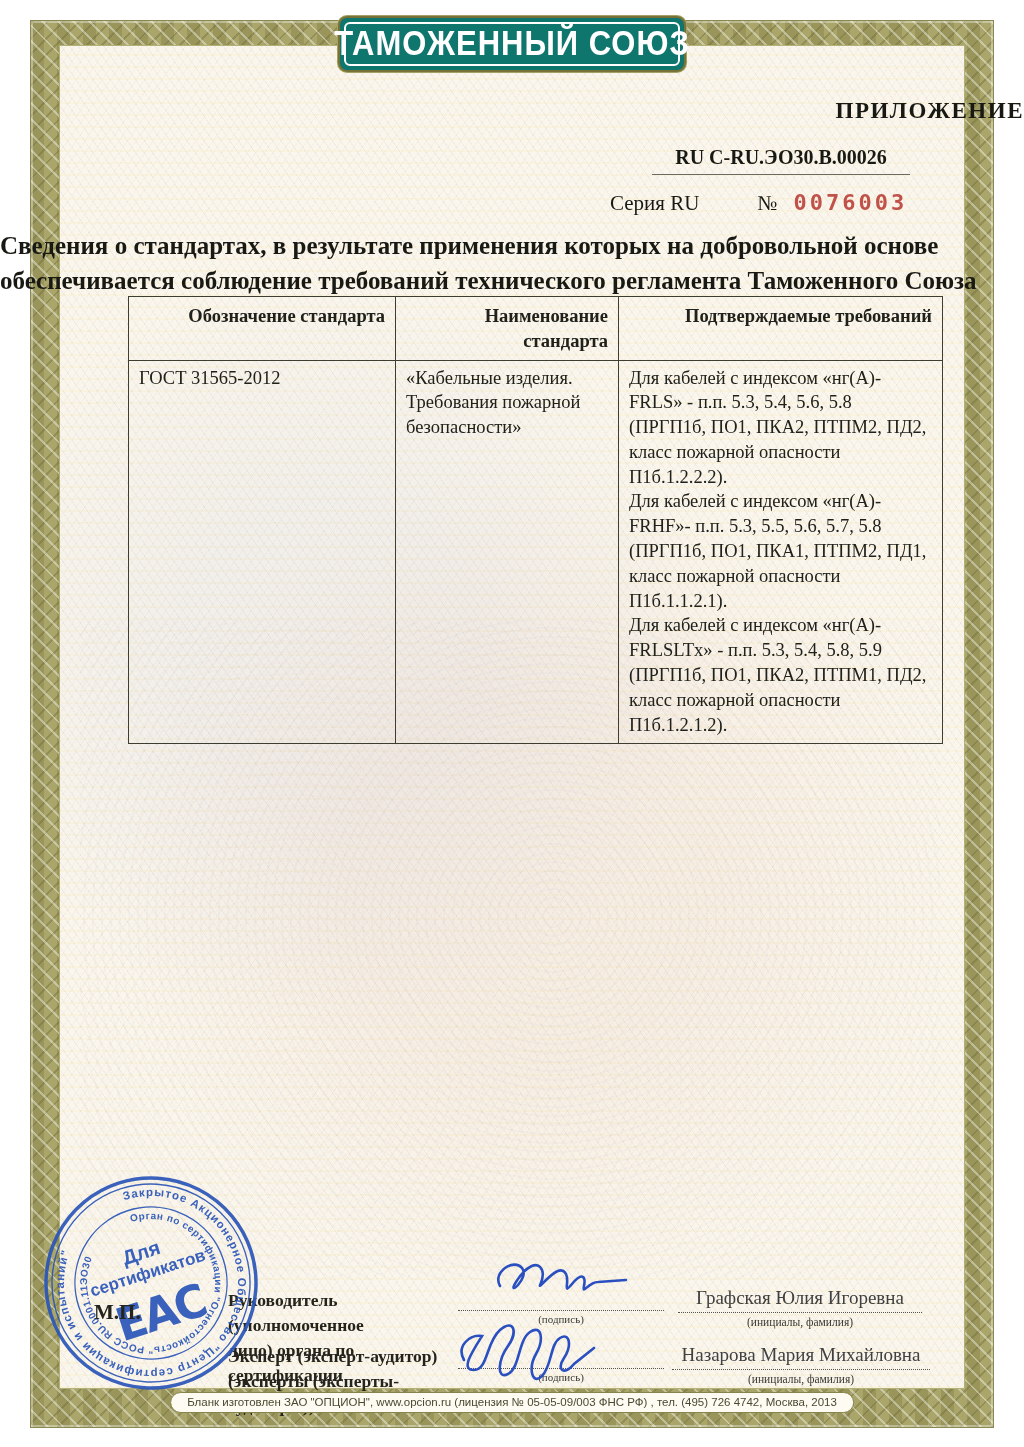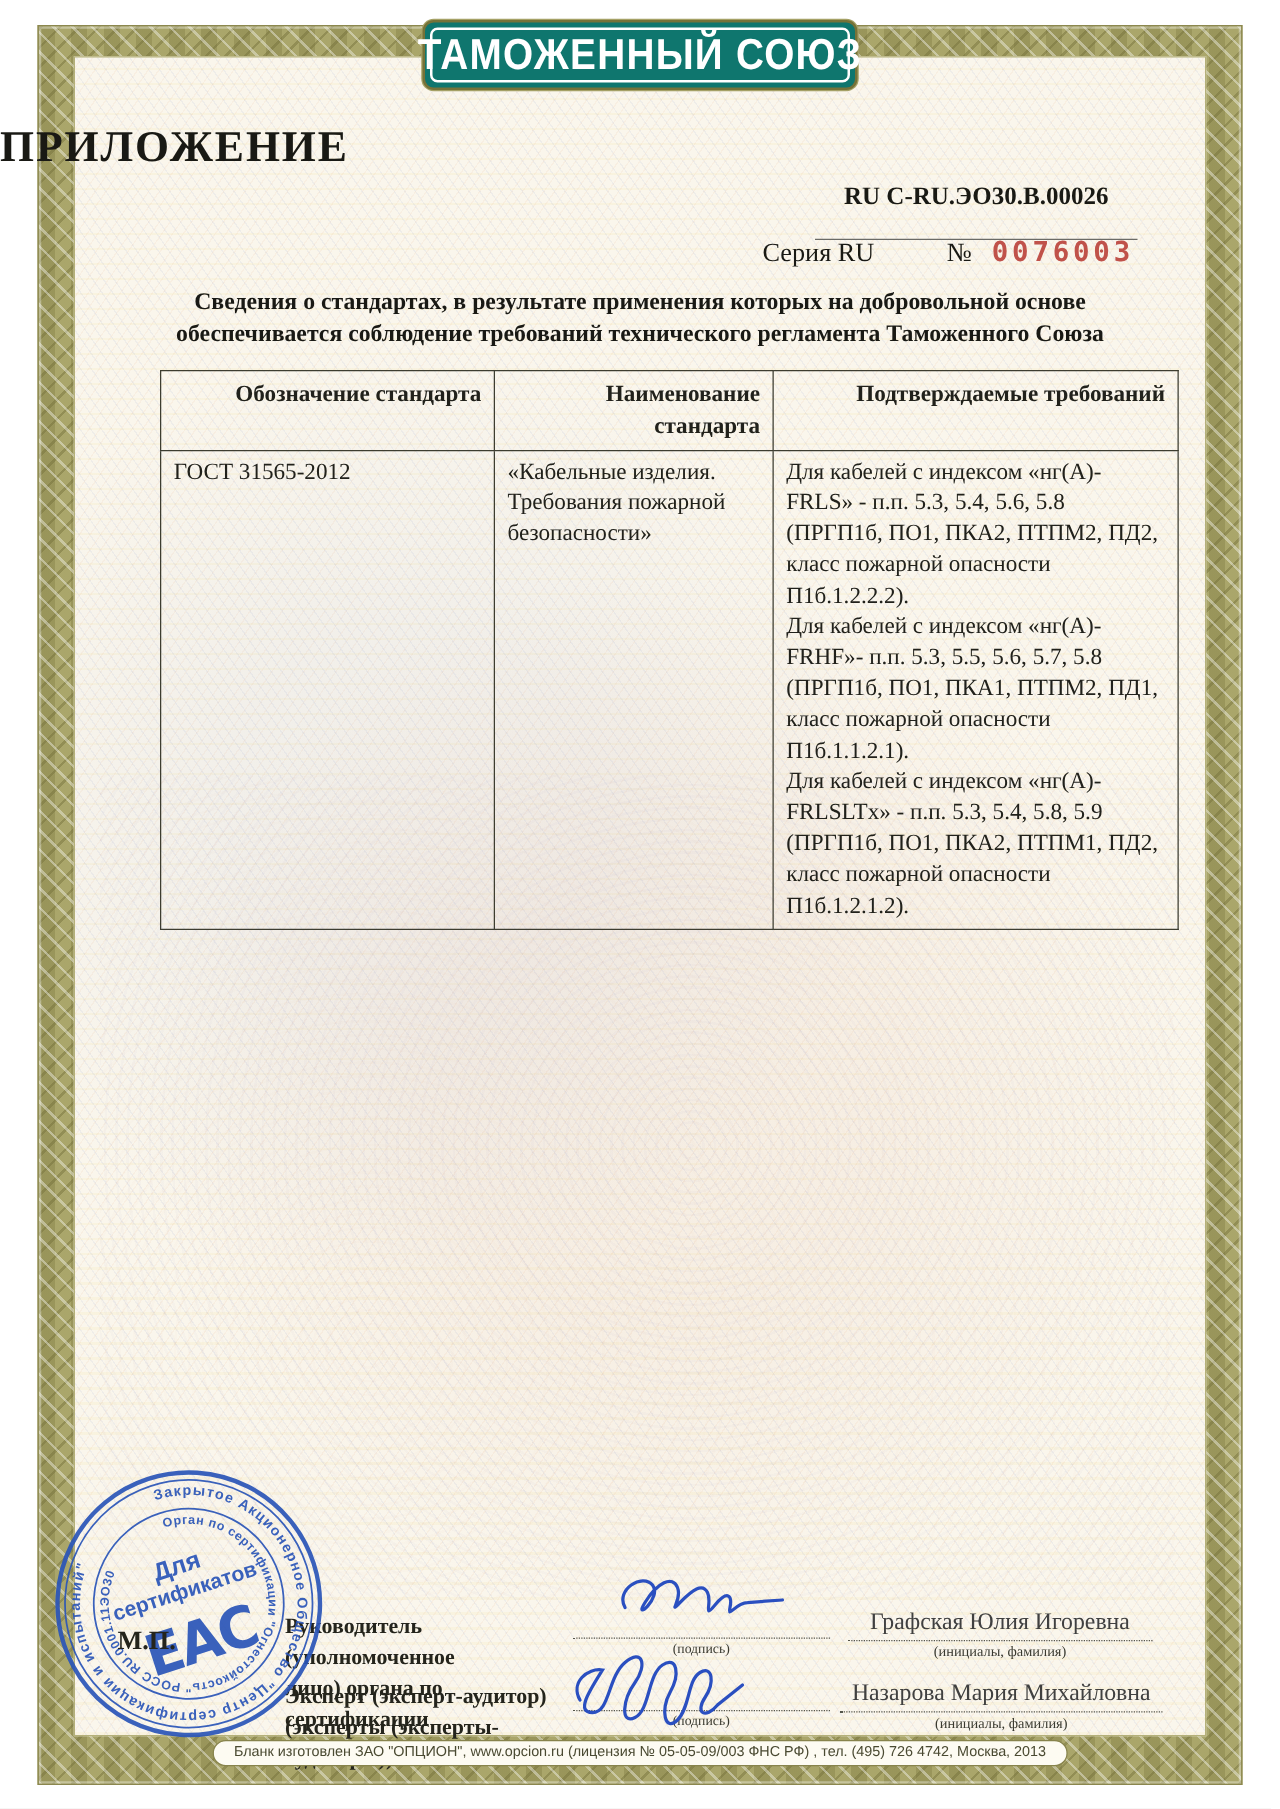--- a/index.html
+++ b/index.html
@@ -30,33 +30,33 @@
 
   
   .badge{position:absolute;top:16px;left:50%;transform:translateX(-50%);
     width:344px;height:52px;background:#0f766e;border:2px solid #767238;border-radius:9px;
     display:flex;align-items:center;justify-content:center;z-index:5;box-shadow:0 0 0 1px #a5a166;}
   .badge::before{content:"";position:absolute;inset:4px;border:2px solid #ffffff;border-radius:6px;}
   .badge-text{color:#ffffff;font-family:"Liberation Sans",sans-serif;font-weight:bold;
     font-size:31px;letter-spacing:1px;transform:scaleY(1.12);white-space:nowrap;}
 
   
-  .title{position:absolute;top:98px;left:0;width:100%;text-align:left;
-    font-size:35px;font-weight:bold;letter-spacing:1.5px;color:#191914;z-index:3;}
+  .title{position:absolute;top:98px;left:0;width:100%;text-align:right;
+    font-size:23px;font-weight:bold;letter-spacing:1.5px;color:#191914;z-index:3;}
   .cert-line{position:absolute;top:155px;left:235px;font-size:21px;font-weight:bold;color:#191914;z-index:3;}
   .cert-no-ts{margin-left:14px;}
   .cert-number{position:absolute;top:146px;left:652px;width:258px;text-align:center;
-    font-size:20px;font-weight:bold;color:#191914;border-bottom:1.5px solid #6b6b66;padding-bottom:22px;z-index:3;}
+    font-size:20px;font-weight:bold;color:#191914;border-bottom:1.5px solid #6b6b66;padding-bottom:5px;z-index:3;}
   .series-line{position:absolute;top:190px;left:610px;font-size:21px;color:#191914;z-index:3;}
   .series-nosign{margin-left:58px;}
   .series-number{margin-left:16px;color:#c0524a;font-family:"DejaVu Sans Mono",monospace;
     font-weight:bold;font-size:22px;letter-spacing:3px;}
 
-  .intro{position:absolute;top:229px;left:0;width:100%;text-align:center;
-    font-size:19px;font-weight:bold;color:#191914;line-height:1.38;z-index:3;}
+  .intro{position:absolute;top:229px;left:0;width:100%;
+    font-size:25px;font-weight:bold;color:#191914;line-height:1.38;z-index:3;}
 
   
   table.standards{position:absolute;left:128px;top:296px;width:814px;border-collapse:collapse;
     table-layout:fixed;z-index:3;color:#21211b;}
   table.standards td,table.standards th{border:1.5px solid #3d3d30;vertical-align:top;
     font-size:18.5px;line-height:1.34;padding:5px 10px 6px 10px;background:transparent;}
   table.standards th{font-weight:bold;text-align:right;height:44px;padding-top:7px;}
   tr.r1 td{height:92px;}
   tr.r2 td{height:318px;}
   .req p,.nm p{margin:0;}

